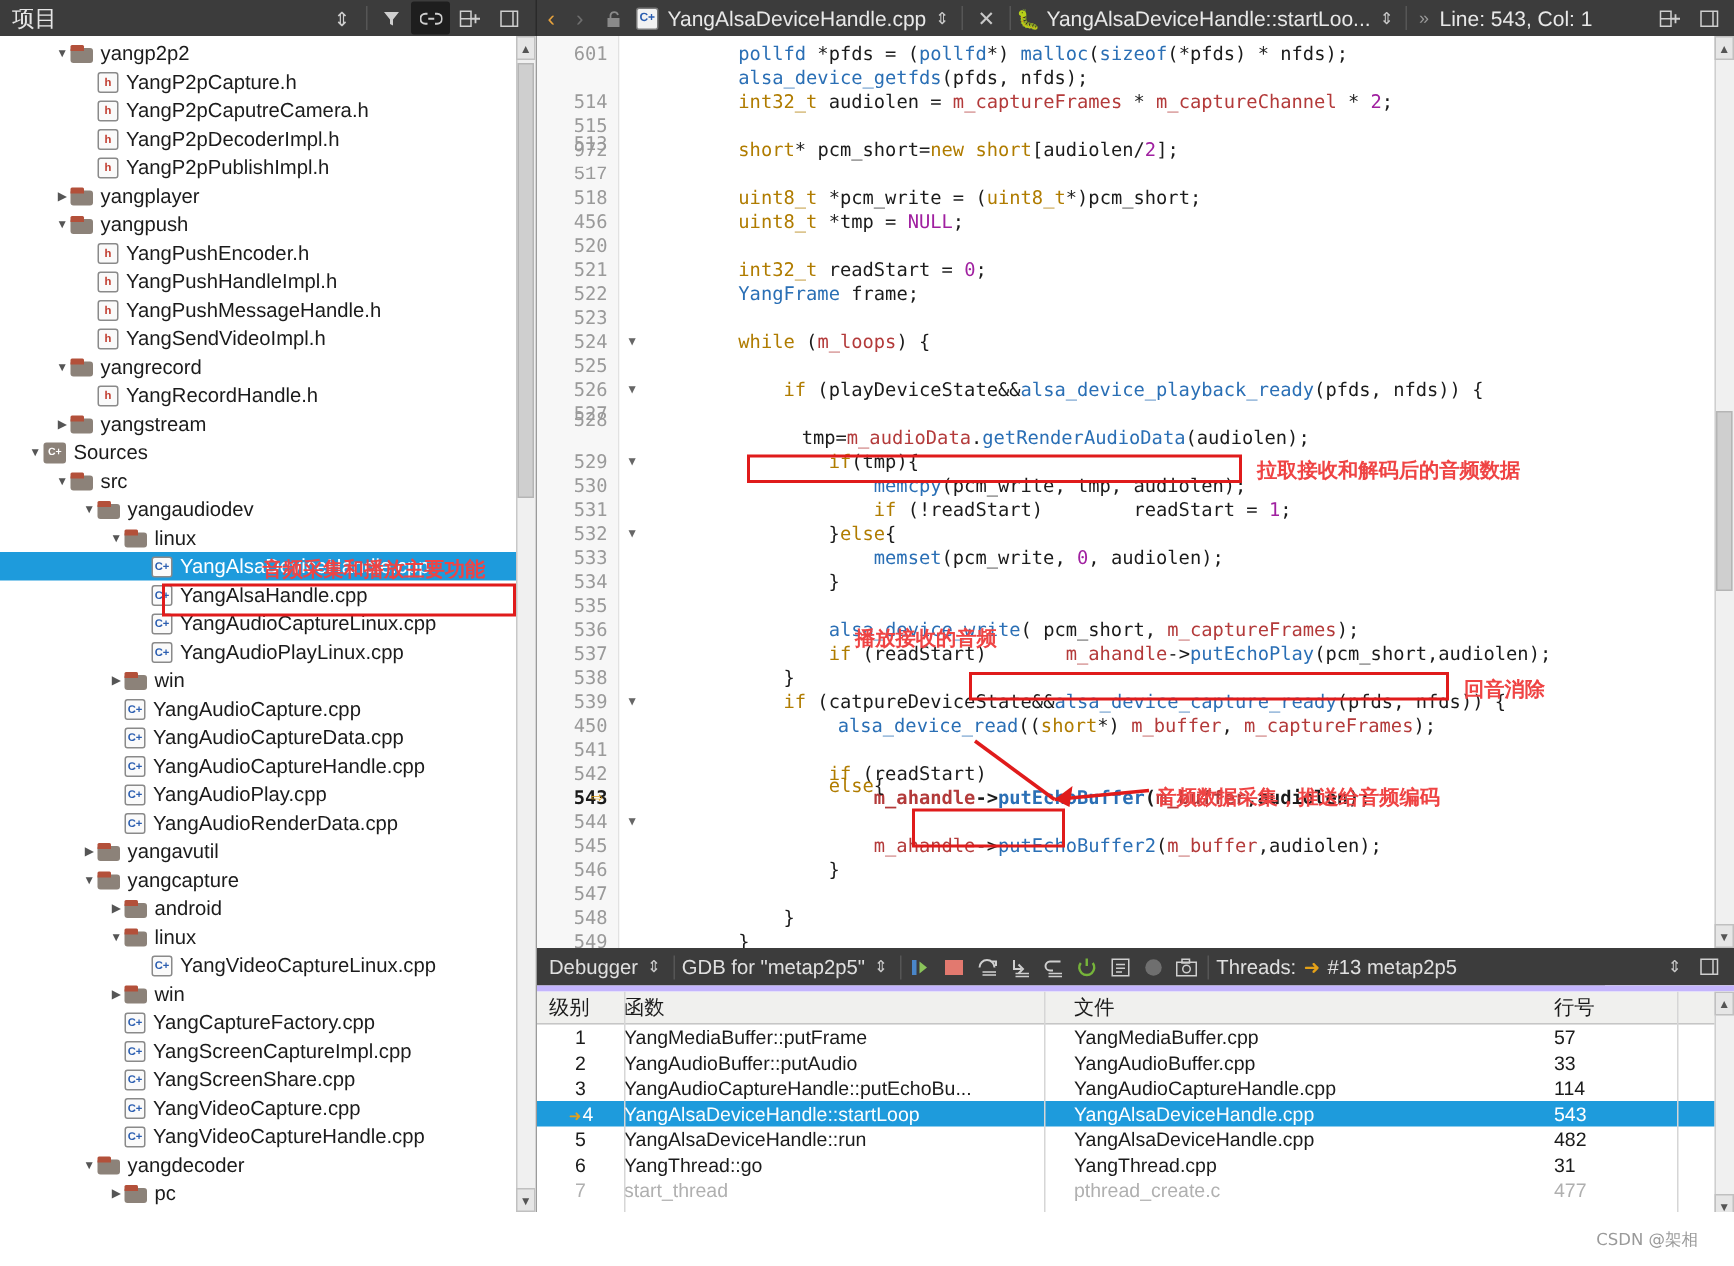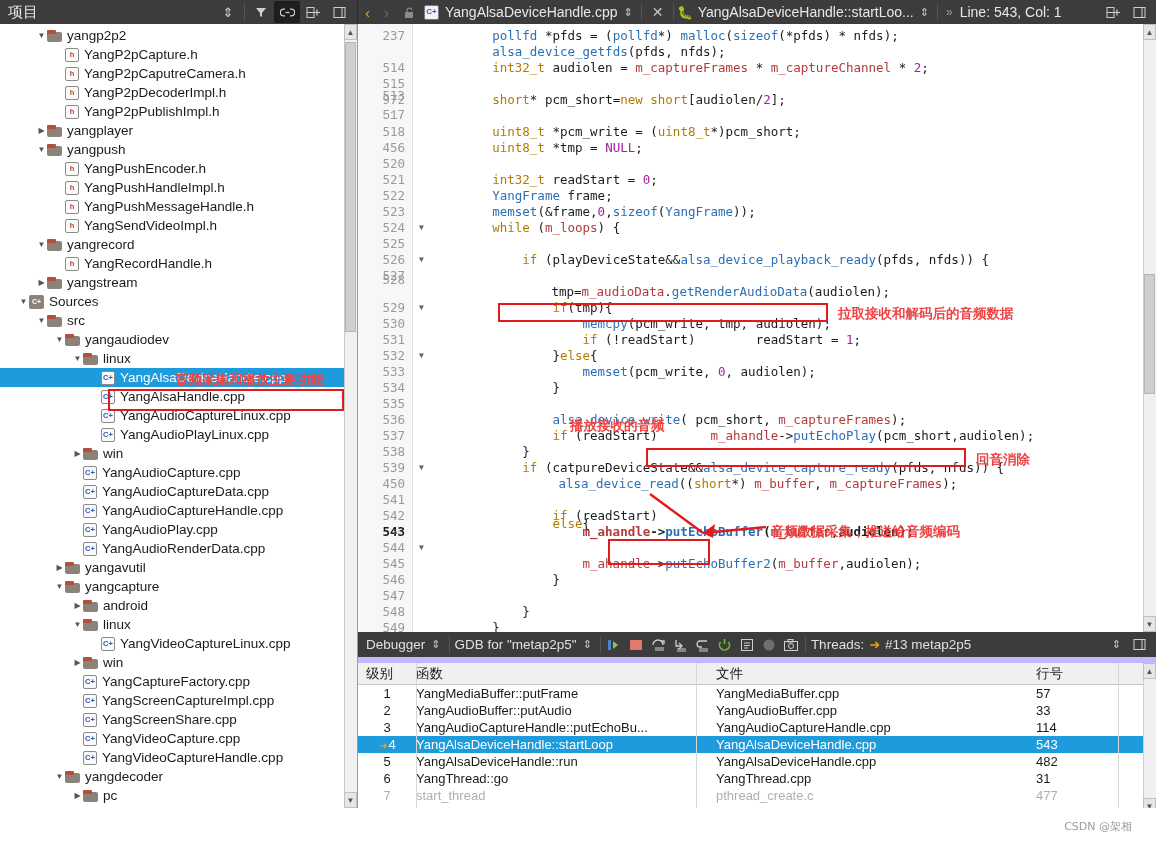--- a/index.html
+++ b/index.html
@@ -100,21 +100,21 @@
               border:1px solid #b5b5b5; }
   .hbox { position:absolute; border:2px solid #e01b1b; pointer-events:none; }
 
   
   .dbg-toolbar { position:absolute; left:358px; top:632px; width:798px; height:25px;
                  background:#3c3c3c; display:flex; align-items:center; color:#e0e0e0; font-size:13px; }
   .dbg-lbl { padding-left:8px; font-size:13.5px; }
   .dbg-ico { width:22px; height:20px; display:flex; align-items:center; justify-content:center;
              font-size:12px; color:#cfcfcf; }
   .dbg-panel { position:absolute; left:358px; top:657px; width:798px; height:151px;
-               background:#ffffff; overflow:hidden; border-top:6px solid #c4b5fd; }
+               background:#ffffff; overflow:hidden; border-top:4px solid #c4b5fd; }
   .hdr-row { display:flex; height:22px; align-items:center; background:#f0f0ee;
              border-bottom:1px solid #c6c6c6; font-size:13.5px; color:#1b1b1b; }
   .c-lvl { width:58px; padding-left:8px; }
   .c-fn { width:300px; }
   .c-file { width:320px; }
   .c-ln { width:90px; text-align:right; padding-right:26px; }
   .hdr-row .c-ln { text-align:left; padding-right:0; }
   .dr { display:flex; height:17px; align-items:center; font-size:13px; color:#1b1b1b; }
   .dr .c-lvl { text-align:center; padding-left:0; width:58px; }
   .dr.sel { background:#1e9bdc; color:#ffffff; }
@@ -421,21 +421,21 @@
       <div class="sb-arrow" style="top:0;">▲</div>
       <div class="sb-thumb"></div>
       <div class="sb-arrow" style="bottom:0;">▼</div>
     </div>
   </div>
 
   <div class="editor">
     <div class="gutter"></div>
     <div class="fold"></div>
     <div class="code" id="code">
-        <div class="ln" style="top: 4px;">237</div>
+        <div class="ln" style="top: 4px;">601</div>
         <div class="cl" style="top: 4px; left: 74px;"><span class="pl">        </span><span class="typ">pollfd</span><span class="pl"> *</span><span class="pl">pfds</span><span class="pl"> = (</span><span class="typ">pollfd</span><span class="pl">*) </span><span class="fn">malloc</span><span class="pl">(</span><span class="fn">sizeof</span><span class="pl">(*</span><span class="pl">pfds</span><span class="pl">) * </span><span class="pl">nfds</span><span class="pl">);</span></div>
         <div class="ln" style="top: 20px; margin-top: 44px;">513</div>
         <div class="cl" style="top: 20px; left: 74px;"><span class="pl">        </span><span class="fn">alsa_device_getfds</span><span class="pl">(</span><span class="pl">pfds</span><span class="pl">, </span><span class="pl">nfds</span><span class="pl">);</span></div>
         <div class="ln" style="top: 36px;">514</div>
         <div class="cl" style="top: 36px; left: 74px;"><span class="pl">        </span><span class="kw">int32_t</span><span class="pl"> </span><span class="pl">audiolen</span><span class="pl"> = </span><span class="var">m_captureFrames</span><span class="pl"> * </span><span class="var">m_captureChannel</span><span class="pl"> * </span><span class="num">2</span><span class="pl">;</span></div>
         <div class="ln" style="top: 52px;">515</div>
         <div class="cl" style="top: 52px; left: 74px;"></div>
         <div class="ln" style="top: 68px;">972</div>
         <div class="cl" style="top: 68px; left: 74px;"><span class="pl">        </span><span class="kw">short</span><span class="pl">* </span><span class="pl">pcm_short</span><span class="pl">=</span><span class="kw">new</span><span class="pl"> </span><span class="kw">short</span><span class="pl">[</span><span class="pl">audiolen</span><span class="pl">/</span><span class="num">2</span><span class="pl">];</span></div>
         <div class="ln" style="top: 84px; font-family: Liberation Mono, monospace;">517</div>
@@ -444,32 +444,31 @@
         <div class="cl" style="top: 100px; left: 74px;"><span class="pl">        </span><span class="kw">uint8_t</span><span class="pl"> *</span><span class="pl">pcm_write</span><span class="pl"> = (</span><span class="kw">uint8_t</span><span class="pl">*)</span><span class="pl">pcm_short</span><span class="pl">;</span></div>
         <div class="ln" style="top: 116px;">456</div>
         <div class="cl" style="top: 116px; left: 74px;"><span class="pl">        </span><span class="kw">uint8_t</span><span class="pl"> *</span><span class="pl">tmp</span><span class="pl"> = </span><span class="num">NULL</span><span class="pl">;</span></div>
         <div class="ln" style="top: 132px;">520</div>
         <div class="cl" style="top: 132px; left: 74px;"></div>
         <div class="ln" style="top: 148px;">521</div>
         <div class="cl" style="top: 148px; left: 74px;"><span class="pl">        </span><span class="kw">int32_t</span><span class="pl"> </span><span class="pl">readStart</span><span class="pl"> = </span><span class="num">0</span><span class="pl">;</span></div>
         <div class="ln" style="top: 164px;">522</div>
         <div class="cl" style="top: 164px; left: 74px;"><span class="pl">        </span><span class="typ">YangFrame</span><span class="pl"> </span><span class="pl">frame</span><span class="pl">;</span></div>
         <div class="ln" style="top: 180px;">523</div>
-        <div class="cl" style="top: 180px; left: 74px;"><span class="pl">        </span><span class="fn">memset</span><span class="pl">(&amp;</span><span class="pl">frame</span><span class="pl">,</span><span class="num">0</span><span class="pl">,</span><span class="fn">sizeof</span><span class="pl">(</span><span class="typ">YangFrame</span><span class="pl">));</span></div>
         <div class="ln" style="top: 196px;">524</div>
         <div class="fm" style="top: 196px;">▼</div>
         <div class="cl" style="top: 196px; left: 74px;"><span class="pl">        </span><span class="kw">while</span><span class="pl"> (</span><span class="var">m_loops</span><span class="pl">) {</span></div>
         <div class="ln" style="top: 212px;">525</div>
         <div class="ln" style="top: 228px;">526</div>
         <div class="fm" style="top: 228px;">▼</div>
         <div class="cl" style="top: 228px; left: 74px;"><span class="pl">            </span><span class="kw">if</span><span class="pl"> (</span><span class="pl">playDeviceState</span><span class="pl">&amp;&amp;</span><span class="fn">alsa_device_playback_ready</span><span class="pl">(</span><span class="pl">pfds</span><span class="pl">, </span><span class="pl">nfds</span><span class="pl">)) {</span></div>
         <div class="ln" style="top: 244px;">527</div>
         <div class="cl" style="top: 244px; left: 74px;"></div>
         <div class="ln" style="top: 248px;">528</div>
-        <div class="cl" style="top: 260px; left: 73px;"><span class="pl">                </span><span class="pl">tmp</span><span class="pl">=</span><span class="var">m_audioData</span><span class="pl">.</span><span class="fn">getRenderAudioData</span><span class="pl">(</span><span class="pl">audiolen</span><span class="pl">);</span></div>
+        <div class="cl" style="top: 260px; left: 56px;"><span class="pl">                </span><span class="pl">tmp</span><span class="pl">=</span><span class="var">m_audioData</span><span class="pl">.</span><span class="fn">getRenderAudioData</span><span class="pl">(</span><span class="pl">audiolen</span><span class="pl">);</span></div>
         <div class="ln" style="top: 276px;">529</div>
         <div class="fm" style="top: 276px;">▼</div>
         <div class="cl" style="top: 276px; left: 74px;"><span class="pl">                </span><span class="kw">if</span><span class="pl">(</span><span class="pl">tmp</span><span class="pl">){</span></div>
         <div class="ln" style="top: 292px;">530</div>
         <div class="cl" style="top: 292px; left: 74px;"><span class="pl">                    </span><span class="fn">memcpy</span><span class="pl">(</span><span class="pl">pcm_write</span><span class="pl">, </span><span class="pl">tmp</span><span class="pl">, </span><span class="pl">audiolen</span><span class="pl">);</span></div>
         <div class="ln" style="top: 308px;">531</div>
         <div class="cl" style="top: 308px; left: 74px;"><span class="pl">                    </span><span class="kw">if</span><span class="pl"> (!</span><span class="pl">readStart</span><span class="pl">)        </span><span class="pl">readStart</span><span class="pl"> = </span><span class="num">1</span><span class="pl">;</span></div>
         <div class="ln" style="top: 324px;">532</div>
         <div class="fm" style="top: 324px;">▼</div>
         <div class="cl" style="top: 324px; left: 74px;"><span class="pl">                }</span><span class="kw">else</span><span class="pl">{</span></div>

